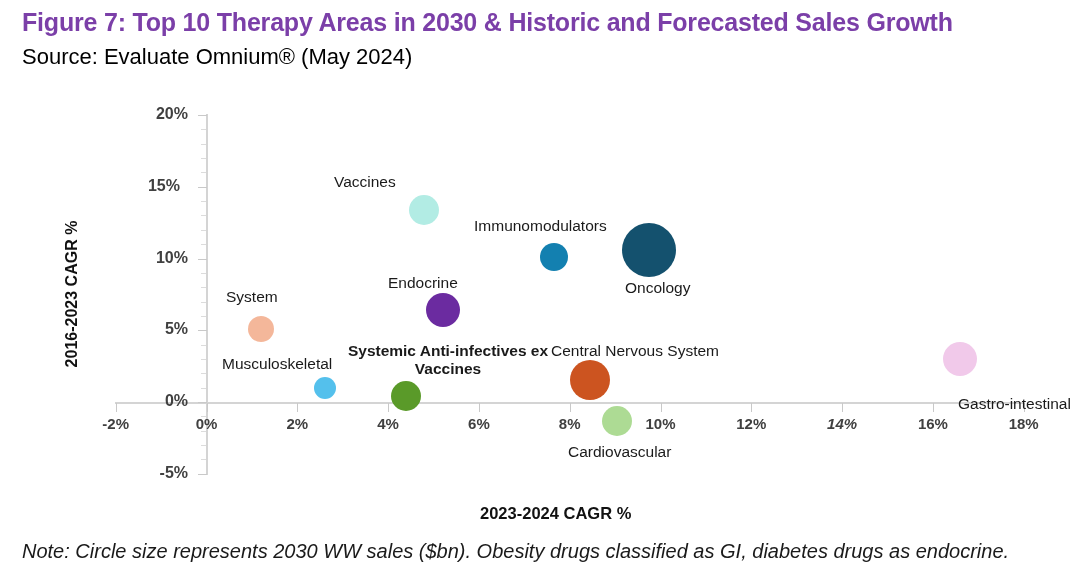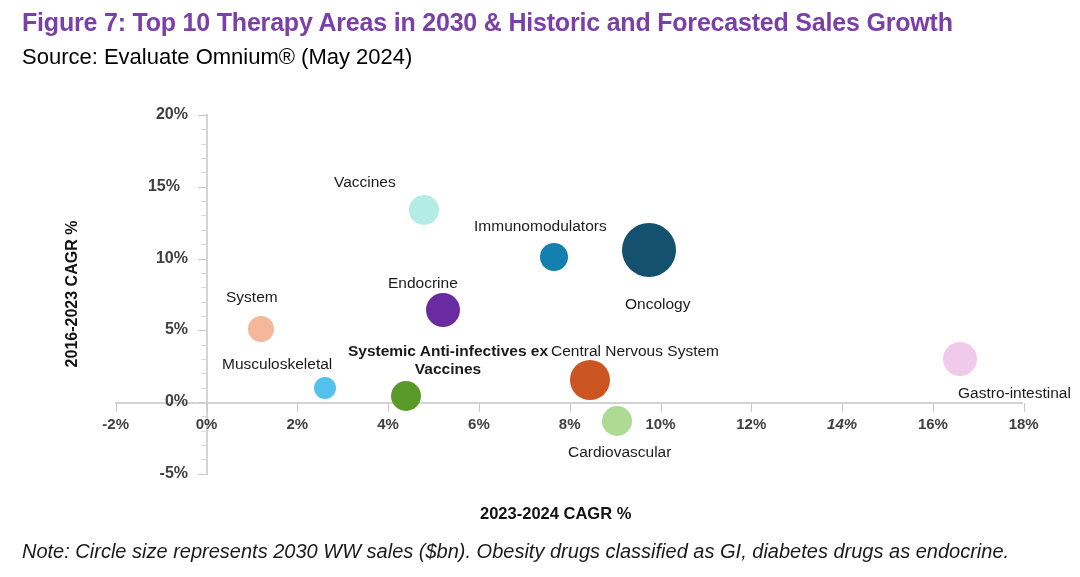--- a/index.html
+++ b/index.html
@@ -231,26 +231,26 @@
       <div class="bubble-label" style="left: 222px; top: 355px;">Musculoskeletal</div>
       <div class="bubble" title="Vaccines" style="left: 409.42px; top: 194.71px; width: 30px; height: 30px; background: rgb(178, 236, 228);"></div>
       <div class="bubble-label" style="left: 334px; top: 173px;">Vaccines</div>
       <div class="bubble" title="Endocrine" style="left: 425.58px; top: 293.16px; width: 34px; height: 34px; background: rgb(107, 43, 160);"></div>
       <div class="bubble-label" style="left: 388px; top: 274px;">Endocrine</div>
       <div class="bubble" title="Systemic Anti-infectives ex Vaccines" style="left: 391.26px; top: 381.26px; width: 30px; height: 30px; background: rgb(90, 154, 41);"></div>
       <div class="bubble-label wrap" style="left: 333px; top: 342px; font-weight: bold;">Systemic Anti-infectives ex Vaccines</div>
       <div class="bubble" title="Immunomodulators" style="left: 539.81px; top: 243.065px; width: 28px; height: 28px; background: rgb(19, 128, 176);"></div>
       <div class="bubble-label" style="left: 474px; top: 217px;">Immunomodulators</div>
       <div class="bubble" title="Oncology" style="left: 622.15px; top: 222.89px; width: 54px; height: 54px; background: rgb(20, 81, 110);"></div>
-      <div class="bubble-label" style="left: 625px; top: 279px; margin-top: 16px;">Oncology</div>
+      <div class="bubble-label" style="left: 625px; top: 279px;">Oncology</div>
       <div class="bubble" title="Central Nervous System" style="left: 570.13px; top: 360.475px; width: 40px; height: 40px; background: rgb(204, 84, 32);"></div>
       <div class="bubble-label" style="left: 551px; top: 342px;">Central Nervous System</div>
       <div class="bubble" title="Cardiovascular" style="left: 602.37px; top: 405.655px; width: 30px; height: 30px; background: rgb(173, 219, 148);"></div>
       <div class="bubble-label" style="left: 568px; top: 443px;">Cardiovascular</div>
       <div class="bubble" title="Gastro-intestinal" style="left: 943.14px; top: 341.95px; width: 34px; height: 34px; background: rgb(241, 201, 234);"></div>
-      <div class="bubble-label" style="left: 958px; top: 384px;">Gastro-intestinal</div>
+      <div class="bubble-label" style="left: 958px; top: 395px;">Gastro-intestinal</div>
     </div>
 
   <div id="y-axis-title">2016-2023 CAGR %</div>
   <div id="x-axis-title">2023-2024 CAGR %</div>
 </div>
 
 <div id="chart-note">Note: Circle size represents 2030 WW sales ($bn). Obesity drugs classified as GI, diabetes drugs as endocrine.</div>
 
 </body></html>

